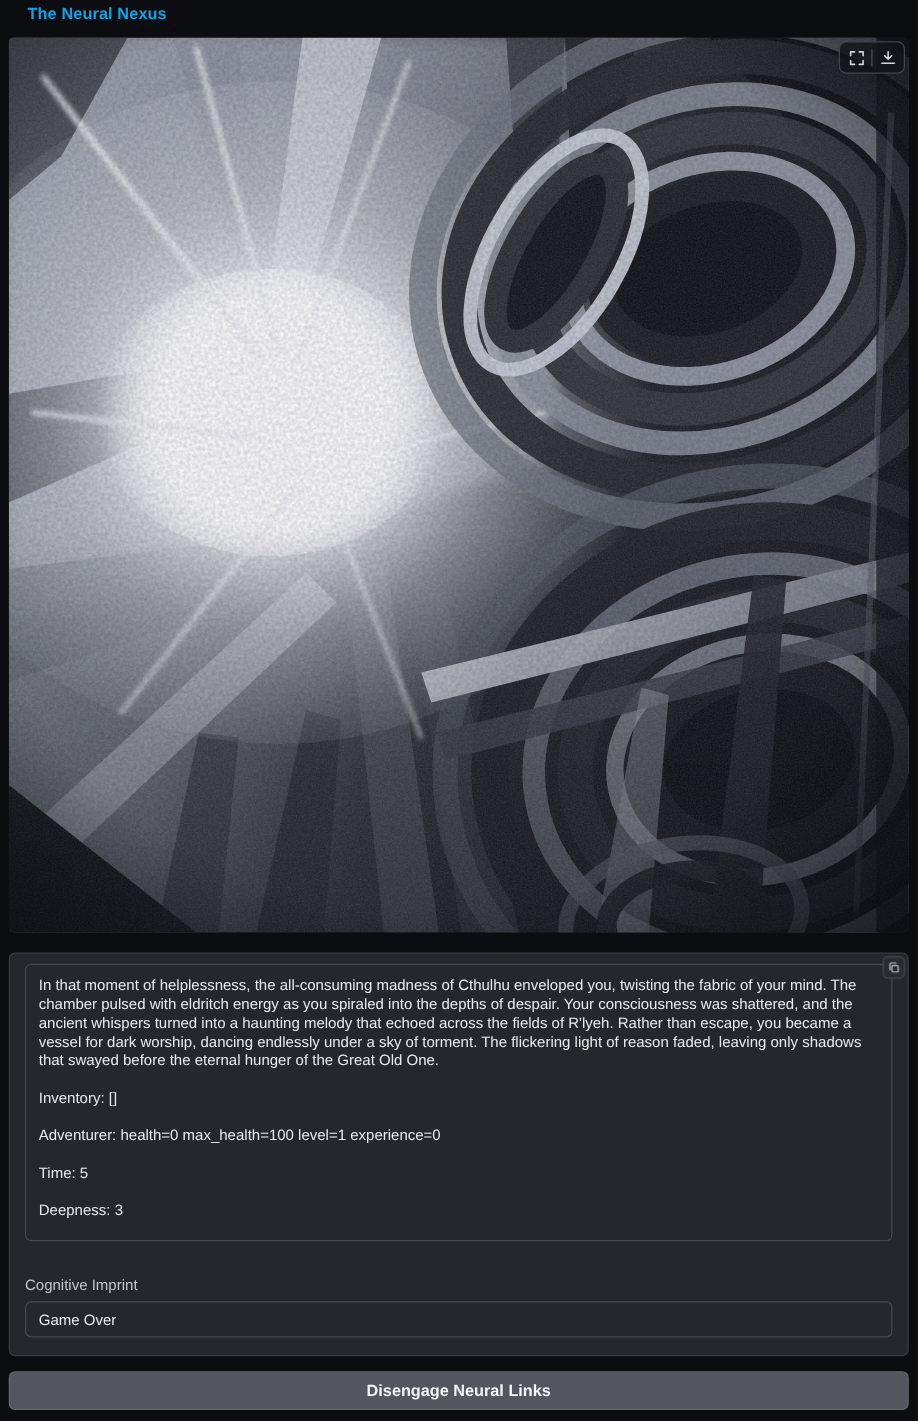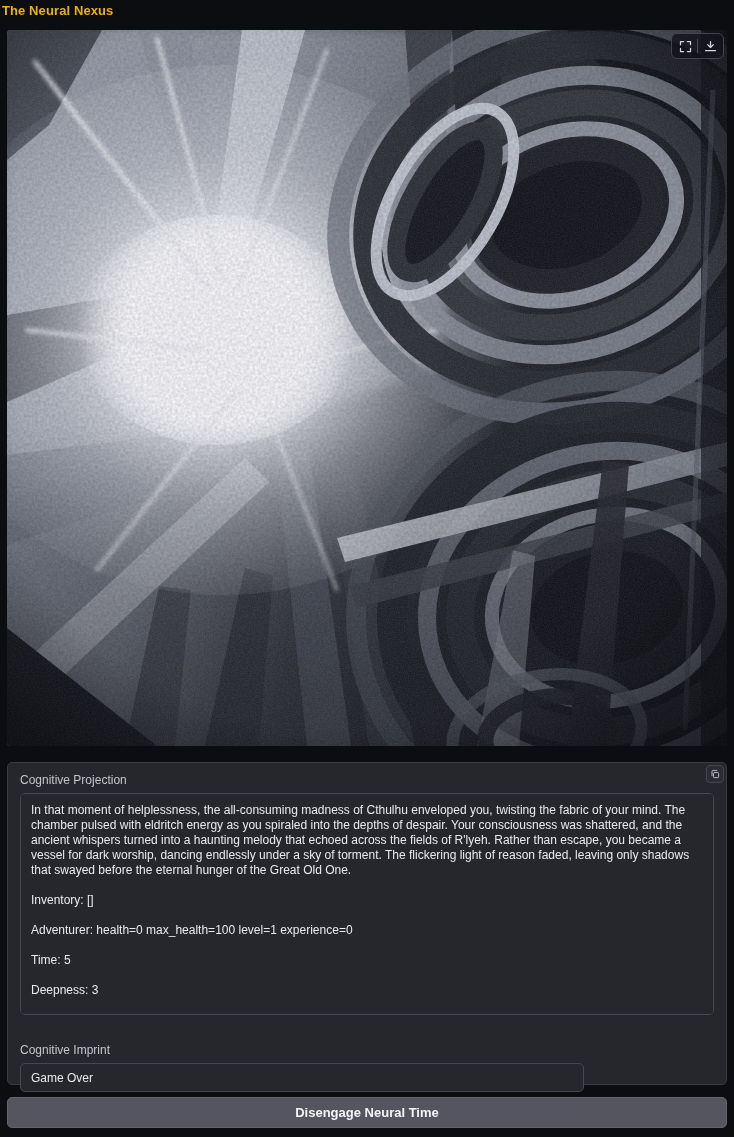--- a/index.html
+++ b/index.html
@@ -4,22 +4,22 @@
 <style>
   html, body { margin: 0; padding: 0; }
   body {
     width: 734px; height: 1137px;
     background: #0c0d10;
     font-family: "Liberation Sans", sans-serif;
     position: relative;
     overflow: hidden;
   }
   .page-title {
-    position: absolute; left: 2px; top: 3px;
-    font-size: 13px; font-weight: 700; color: #eab308; letter-spacing: .1px;
+    position: absolute; left: 22px; top: 3px;
+    font-size: 13px; font-weight: 700; color: #0ea5e9; letter-spacing: .1px;
   }
   .image-block {
     position: absolute; left: 7px; top: 30px; width: 720px; height: 716px;
     border-radius: 4px; overflow: hidden; background: #141519;
   }
   .image-block svg.scene { display: block; }
   .img-toolbar {
     position: absolute; top: 3px; right: 3px;
     display: flex; align-items: center;
     background: rgba(18,19,24,.82);
@@ -44,21 +44,21 @@
   }
   .blk-label { display: block; font-size: 12px; color: #c4c5cb; margin: 2px 0 6px; }
   .mt { margin-top: 28px; }
   .ta {
     display: block; width: 694px; height: 222px; box-sizing: border-box;
     background: #26272c; border: 1px solid #47484f; border-radius: 5px;
     color: #eaeaee; font-size: 12px; line-height: 15px; padding: 9px 10px;
     resize: none; outline: none; font-family: inherit;
   }
   .ti {
-    display: block; width: 564px; height: 29px; box-sizing: border-box;
+    display: block; width: 694px; height: 29px; box-sizing: border-box;
     background: #26272c; border: 1px solid #47484f; border-radius: 5px;
     color: #eaeaee; font-size: 12px; padding: 0 10px; outline: none; font-family: inherit;
   }
   .action-btn {
     position: absolute; left: 7px; top: 1097px; width: 720px; height: 31px;
     background: #54555e; border: 1px solid #64656e; border-radius: 5px;
     color: #f4f4f7; font-size: 13px; font-weight: 700; cursor: pointer;
     font-family: inherit;
   }
 </style>
@@ -210,32 +210,31 @@
   </div>
 
   <div class="panel">
     <button class="copy-btn" title="">
       <svg width="12" height="12" viewBox="0 0 20 20" fill="none" stroke="#c0c1c7" stroke-width="1.6" stroke-linecap="round" stroke-linejoin="round">
         <path d="M5 13V5.8A1.8 1.8 0 0 1 6.8 4H13"></path>
         <rect x="7.5" y="7.5" width="8.5" height="8.5" rx="1.5"></rect>
       </svg>
     </button>
 
-    <label class="blk-label">Cognitive Projection</label>
     <textarea class="ta" readonly="" spellcheck="false" style="">In that moment of helplessness, the all-consuming madness of Cthulhu enveloped you, twisting the fabric of your mind. The chamber pulsed with eldritch energy as you spiraled into the depths of despair. Your consciousness was shattered, and the ancient whispers turned into a haunting melody that echoed across the fields of R'lyeh. Rather than escape, you became a vessel for dark worship, dancing endlessly under a sky of torment. The flickering light of reason faded, leaving only shadows that swayed before the eternal hunger of the Great Old One.
 
 Inventory: []
 
 Adventurer: health=0 max_health=100 level=1 experience=0
 
 Time: 5
 
 Deepness: 3
 
 Game Over: True</textarea>
 
     <label class="blk-label mt">Cognitive Imprint</label>
     <input class="ti" type="text" spellcheck="false" value="Game Over" style="">
   </div>
 
-  <button class="action-btn">Disengage Neural Time</button>
+  <button class="action-btn">Disengage Neural Links</button>
 
 </div>
 
 </body></html>

